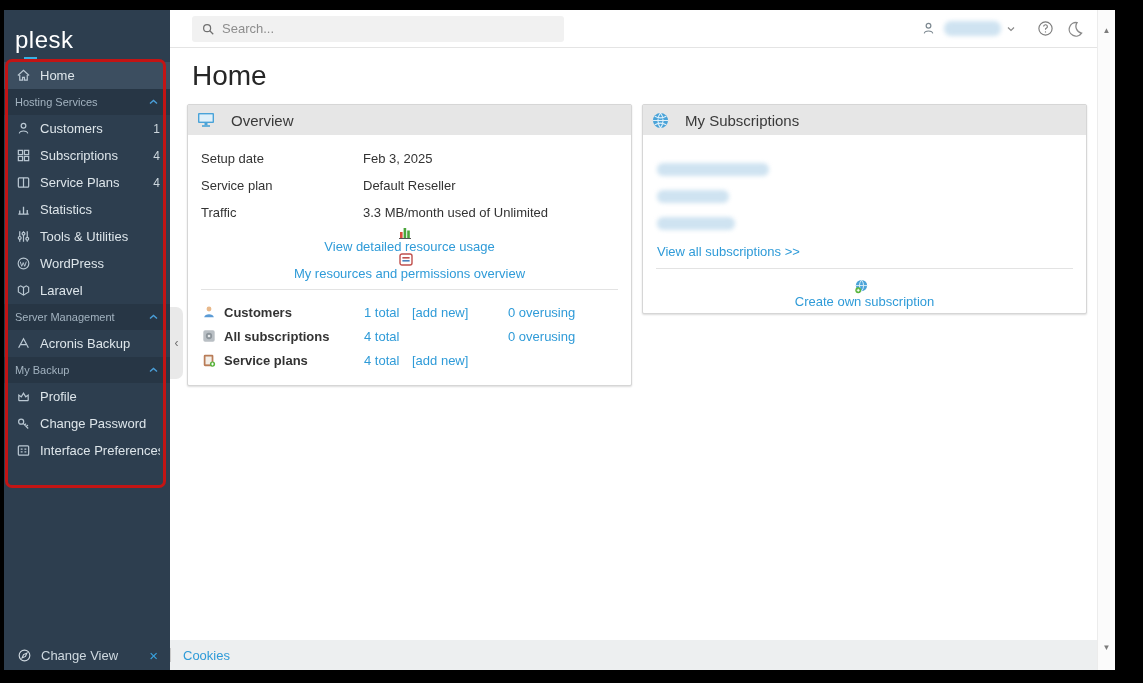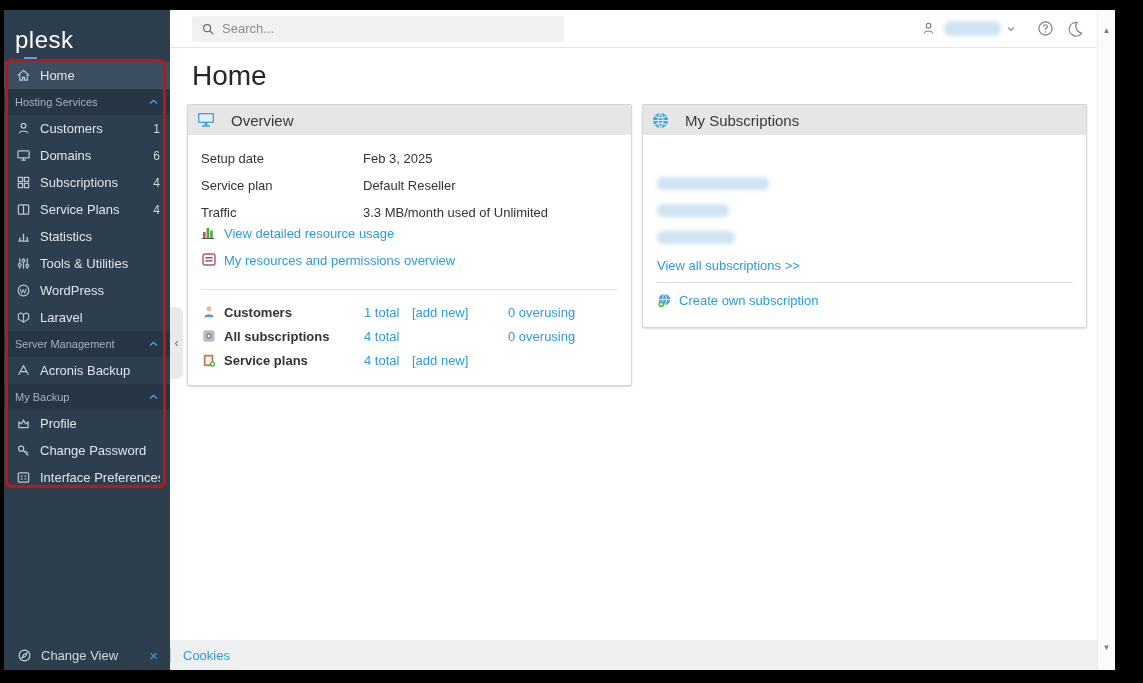--- a/index.html
+++ b/index.html
@@ -46,30 +46,30 @@
   .panel { position:absolute; top:94px; width:445px; background:#fff; border:1px solid #d6d6d6; border-radius:2px;
            box-shadow:0 1px 2px rgba(0,0,0,.14); }
   .panel.overview { left:17px; }
   .panel.subs { left:472px; }
   .panel-header { height:30px; background:#e6e6e6; display:flex; align-items:center; padding:0 9px; }
   .panel-title { font-size:15px; color:#3a3a3a; margin-left:16px; }
   .panel-body { padding:10px 13px 13px; }
   .def-row { display:flex; align-items:center; height:27px; font-size:13px; color:#333; }
   .def-label { width:162px; flex:0 0 162px; }
   .link { color:#2f9bd8; text-decoration:none; font-size:13px; cursor:pointer; }
-  .link-row { display:flex; height:27px; }
+  .link-row { display:flex; align-items:center; height:27px;flex-direction:column; }
   .link-row .l-ico { width:16px; margin-right:7px; display:flex; justify-content:center; }
   .divider { border-top:1px solid #e3e3e3; margin:9px 0 10px; }
   .stat-row { display:flex; align-items:center; height:24px; font-size:13px; }
   .stat-label { display:flex; align-items:center; width:163px; flex:0 0 163px; font-weight:bold; color:#333; }
   .stat-label .l-ico { width:16px; margin-right:7px; display:flex; justify-content:center; }
   .stat-total { width:48px; flex:0 0 48px; }
   .stat-add { width:96px; flex:0 0 96px; }
   .blur-bar { height:13px; border-radius:6px; background:#cfe3f1; filter:blur(2px); margin:14px 0 14px 1px; }
-  .subs-body { padding:14px 13px 12px;margin-top:14px; }
+  .subs-body { padding:14px 13px 12px; }
   .view-all { display:block; margin:6px 0 4px 1px; }
 
   
   .page-footer { position:absolute; left:0; right:0; bottom:0; height:30px; background:#edeff0;
                  display:flex; align-items:center; justify-content:flex-start; font-size:12px; }
   .foot-sep { width:1px; height:14px; background:#c9c9c9; margin-right:12px; }
   .scrollbar { position:relative; flex:0 0 18px; width:18px; background:#fbfbfb; border-left:1px solid #ececec; }
   .sb-arrow { position:absolute; left:0; width:100%; text-align:center; font-size:8px; color:#7c7c7c; cursor:pointer; }
   .sb-up { top:16px; } .sb-down { bottom:18px; }
 
@@ -110,30 +110,20 @@
         <span class="s-ico">
           <svg width="15" height="15" viewBox="0 0 16 16" fill="none" stroke="#bac8d3" stroke-width="1.3">
               <circle cx="8" cy="5" r="2.5"></circle>
               <path d="M3.5 13.2c.6-3.4 8.4-3.4 9 0"></path>
             </svg>
           </span>
         <span class="s-lbl">Customers</span>
         <span class="s-cnt">1</span>
       </div>
 
-      <div class="s-item">
-        <span class="s-ico">
-          <svg width="15" height="15" viewBox="0 0 16 16" fill="none" stroke="#bac8d3" stroke-width="1.3">
-              <rect x="2" y="3" width="12" height="7.5" rx="1"></rect>
-              <path d="M8 10.5v2M5.5 13h5"></path>
-            </svg>
-          </span>
-        <span class="s-lbl">Domains</span>
-        <span class="s-cnt">6</span>
-      </div>
 
       <div class="s-item">
         <span class="s-ico">
           <svg width="15" height="15" viewBox="0 0 16 16" fill="none" stroke="#bac8d3" stroke-width="1.3">
               <rect x="2.5" y="2.5" width="4.5" height="4.5"></rect>
               <rect x="9" y="2.5" width="4.5" height="4.5"></rect>
               <rect x="2.5" y="9" width="4.5" height="4.5"></rect>
               <rect x="9" y="9" width="4.5" height="4.5"></rect>
             </svg>
           </span>

